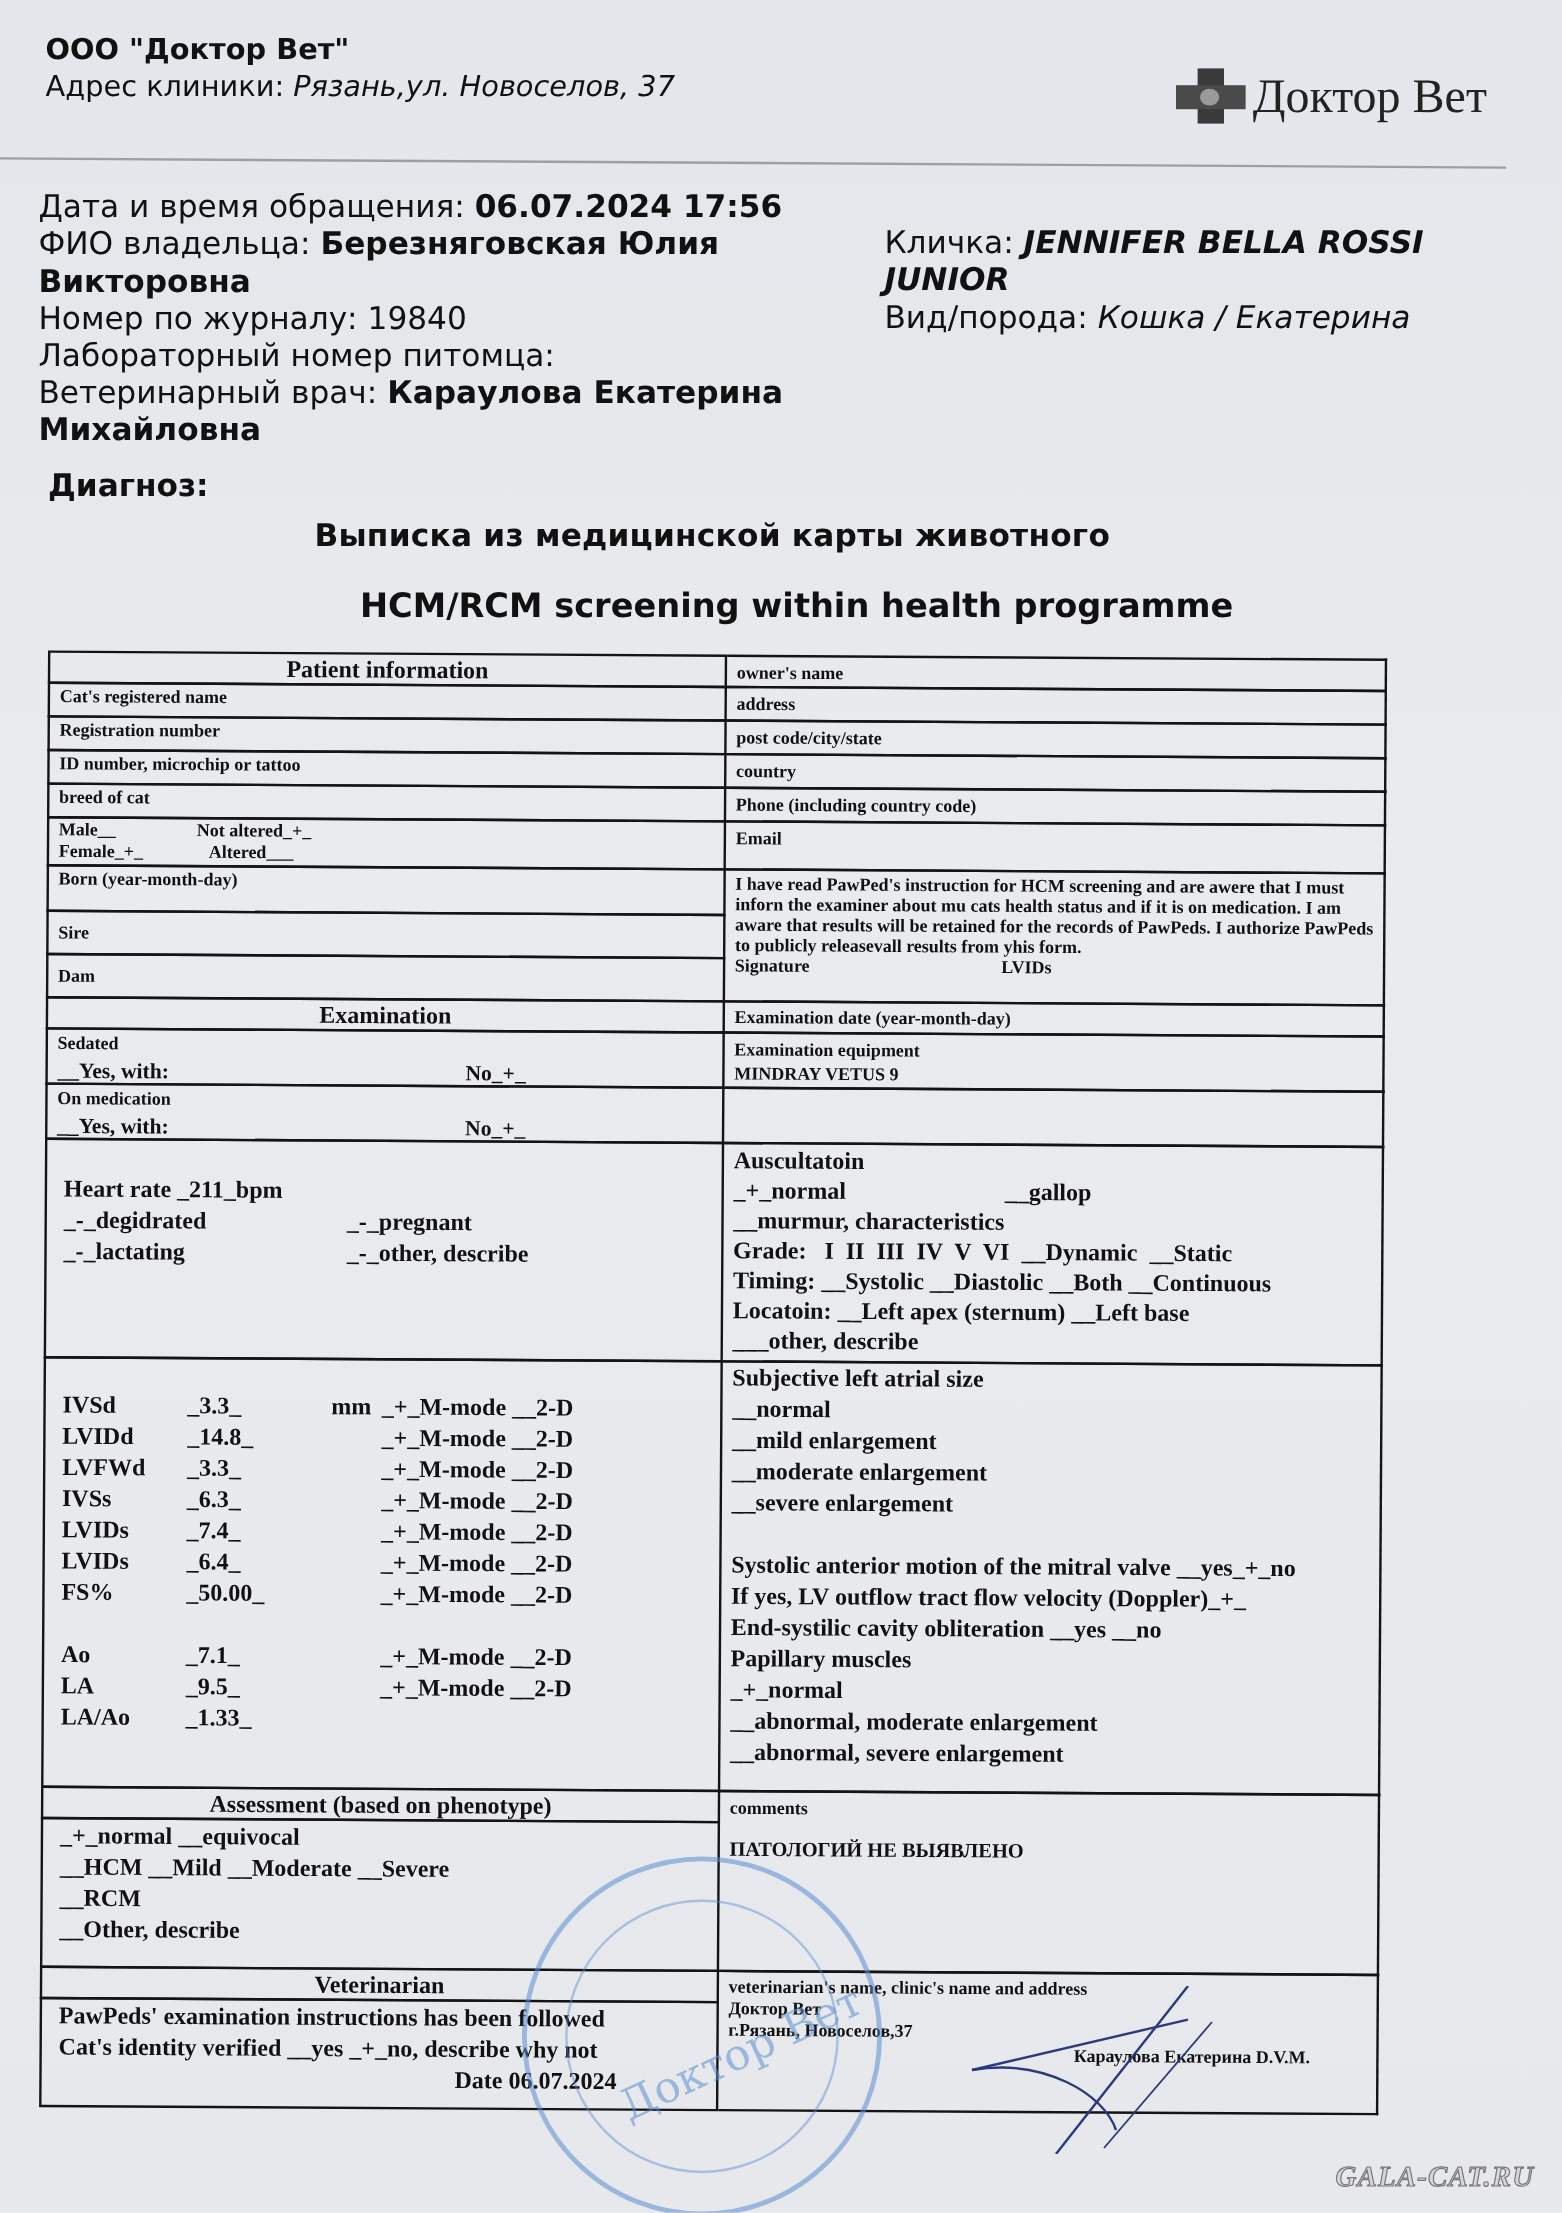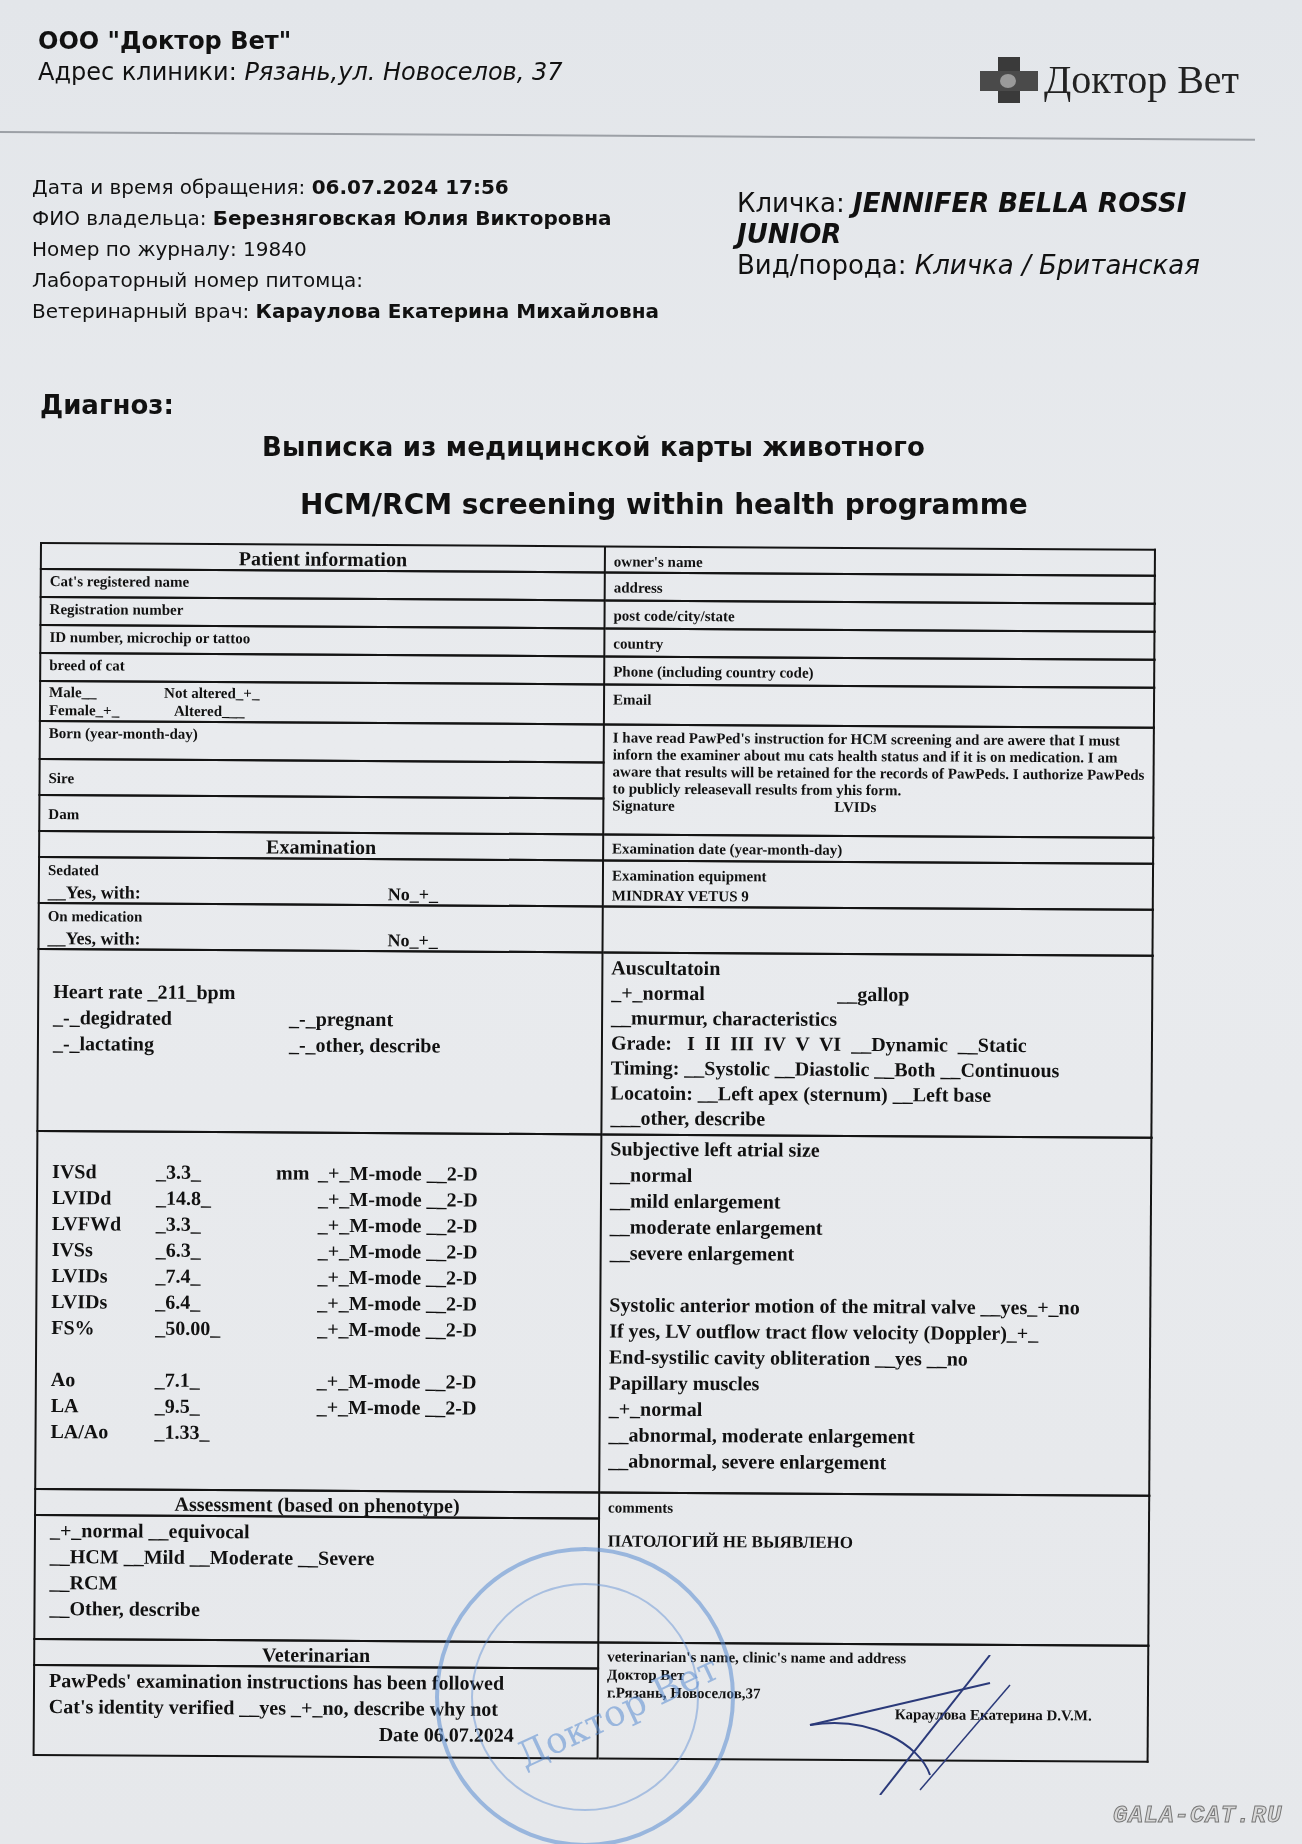--- a/index.html
+++ b/index.html
@@ -16,21 +16,21 @@
   .clinic .name { font-weight: bold; }
   .clinic i { font-style: italic; }
   .logo { position: absolute; left: 980px; top: 56px; display: flex; align-items: center; }
   .logo .cross { width: 58px; height: 46px; position: relative; margin-right: 6px; }
   .logo .cross .v { position: absolute; left: 18px; top: 0; width: 22px; height: 46px; background: #3a3a3a; }
   .logo .cross .h { position: absolute; left: 0; top: 14px; width: 58px; height: 20px; background: #4a4a4a; }
   .logo .cross .paw { position: absolute; left: 20px; top: 17px; width: 16px; height: 14px; border-radius: 50%; background: #9a9a9a; }
   .logo .text { font-family: "Liberation Serif", serif; font-size: 40px; color: #222; }
   .hr { position: absolute; left: 0; top: 131px; width: 1255px; height: 2px; background: #9ca0a6; transform: rotate(0.35deg); transform-origin: left; }
 
-  .info-left { position: absolute; left: 32px; top: 172px; width: 680px; font-size: 20px; line-height: 31px; }
+  .info-left { position: absolute; left: 32px; top: 158px; width: 680px; font-size: 26px; line-height: 31px; }
   .info-left b { font-weight: bold; }
   .info-right { position: absolute; left: 737px; top: 188px; width: 520px; font-size: 26px; line-height: 31px; }
   .info-right i { font-style: italic; }
   .diag { position: absolute; left: 40px; top: 390px; font-size: 26px; font-weight: bold; }
   .title1 { position: absolute; left: 262px; top: 432px; font-size: 26px; font-weight: bold; letter-spacing: 0.2px; }
   .title2 { position: absolute; left: 300px; top: 488px; font-size: 28px; font-weight: bold; }
 
   
   .form { position: absolute; left: 40px; top: 542px; width: 1116px; font-family: "Liberation Serif", serif; font-weight: bold; font-size: 17px; transform: rotate(0.35deg); transform-origin: left top; }
   .col { position: absolute; top: 0; }
@@ -45,21 +45,21 @@
   .meas { font-size: 20px; line-height: 26px; }
   .meas .r { display: flex; }
   .meas .k { width: 104px; }
   .meas .v { width: 120px; }
   .meas .u { width: 42px; }
   .consent { font-size: 15px; line-height: 17px; }
   .stamp { position: absolute; left: 435px; top: 1547px; width: 300px; height: 300px; border-radius: 50%; border: 4px solid rgba(90,140,210,0.55); box-sizing: border-box; pointer-events: none; }
   .stamp:after { content: ""; position: absolute; left: 32px; top: 32px; right: 32px; bottom: 32px; border-radius: 50%; border: 2px solid rgba(90,140,210,0.45); }
   .stamp span { position: absolute; left: 70px; top: 140px; color: rgba(90,140,210,0.55); font-family: "DejaVu Serif", serif; font-size: 36px; transform: rotate(-25deg); }
   .sig { position: absolute; left: 780px; top: 1655px; width: 330px; height: 140px; pointer-events: none; }
-  .watermark { position: absolute; left: 1113px; top: 1802px; font-family: Liberation Mono, monospace; font-style: italic; font-weight: bold; font-size: 24px; color: #d8d8d8; -webkit-text-stroke: 1px #777; letter-spacing: 1px; }
+  .watermark { position: absolute; left: 1113px; top: 1802px; font-family: Liberation Serif, serif; font-style: italic; font-weight: bold; font-size: 24px; color: #d8d8d8; -webkit-text-stroke: 1px #777; letter-spacing: 1px; }
 </style>
 </head>
 <body>
 
 <div class="clinic sans">
   <div class="name">ООО "Доктор Вет"</div>
   <div><span>Адрес клиники: </span><i>Рязань,ул. Новоселов, 37</i></div>
 </div>
 <div class="logo">
   <div class="cross">
@@ -73,21 +73,21 @@
 
 <div class="info-left sans">
   <div><span>Дата и время обращения: </span><b>06.07.2024 17:56</b></div>
   <div><span>ФИО владельца: </span><b>Березняговская Юлия Викторовна</b></div>
   <div><span>Номер по журналу: </span><span>19840</span></div>
   <div>Лабораторный номер питомца:</div>
   <div><span>Ветеринарный врач: </span><b>Караулова Екатерина Михайловна</b></div>
 </div>
 <div class="info-right sans">
   <div><span>Кличка: </span><b><i>JENNIFER BELLA ROSSI JUNIOR</i></b></div>
-  <div><span>Вид/порода: </span><i>Кличка / Британская</i></div>
+  <div><span>Вид/порода: </span><i>Кошка / Екатерина</i></div>
 </div>
 <div class="diag sans">Диагноз:</div>
 <div class="title1 sans">Выписка из медицинской карты животного</div>
 <div class="title2 sans">HCM/RCM screening within health programme</div>
 
 <div class="form">
   <div class="col colL">
     <div class="cell h" style="top:0;height:28px">Patient information</div>
     <div class="cell small" style="top:26px;height:30px">Cat's registered name</div>
     <div class="cell small" style="top:54px;height:30px">Registration number</div>

